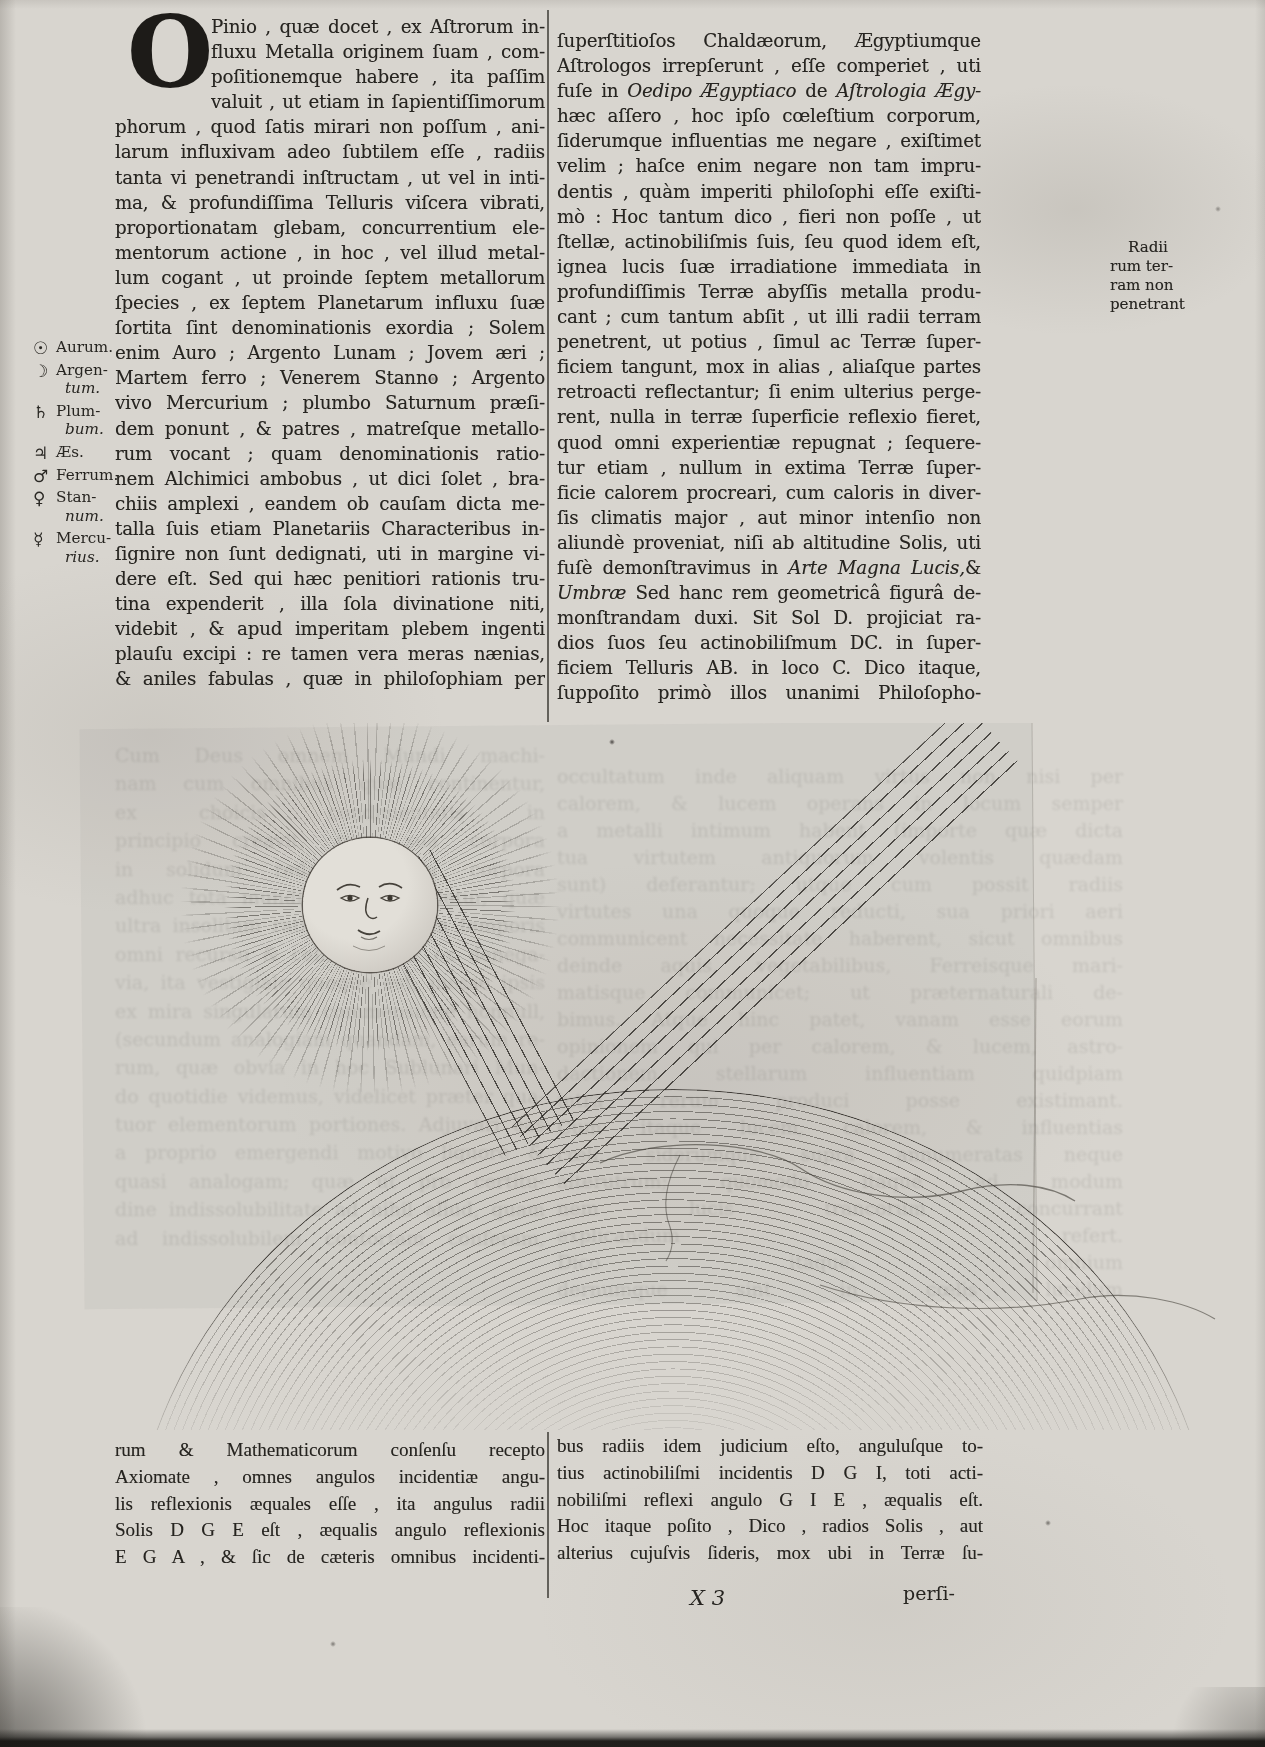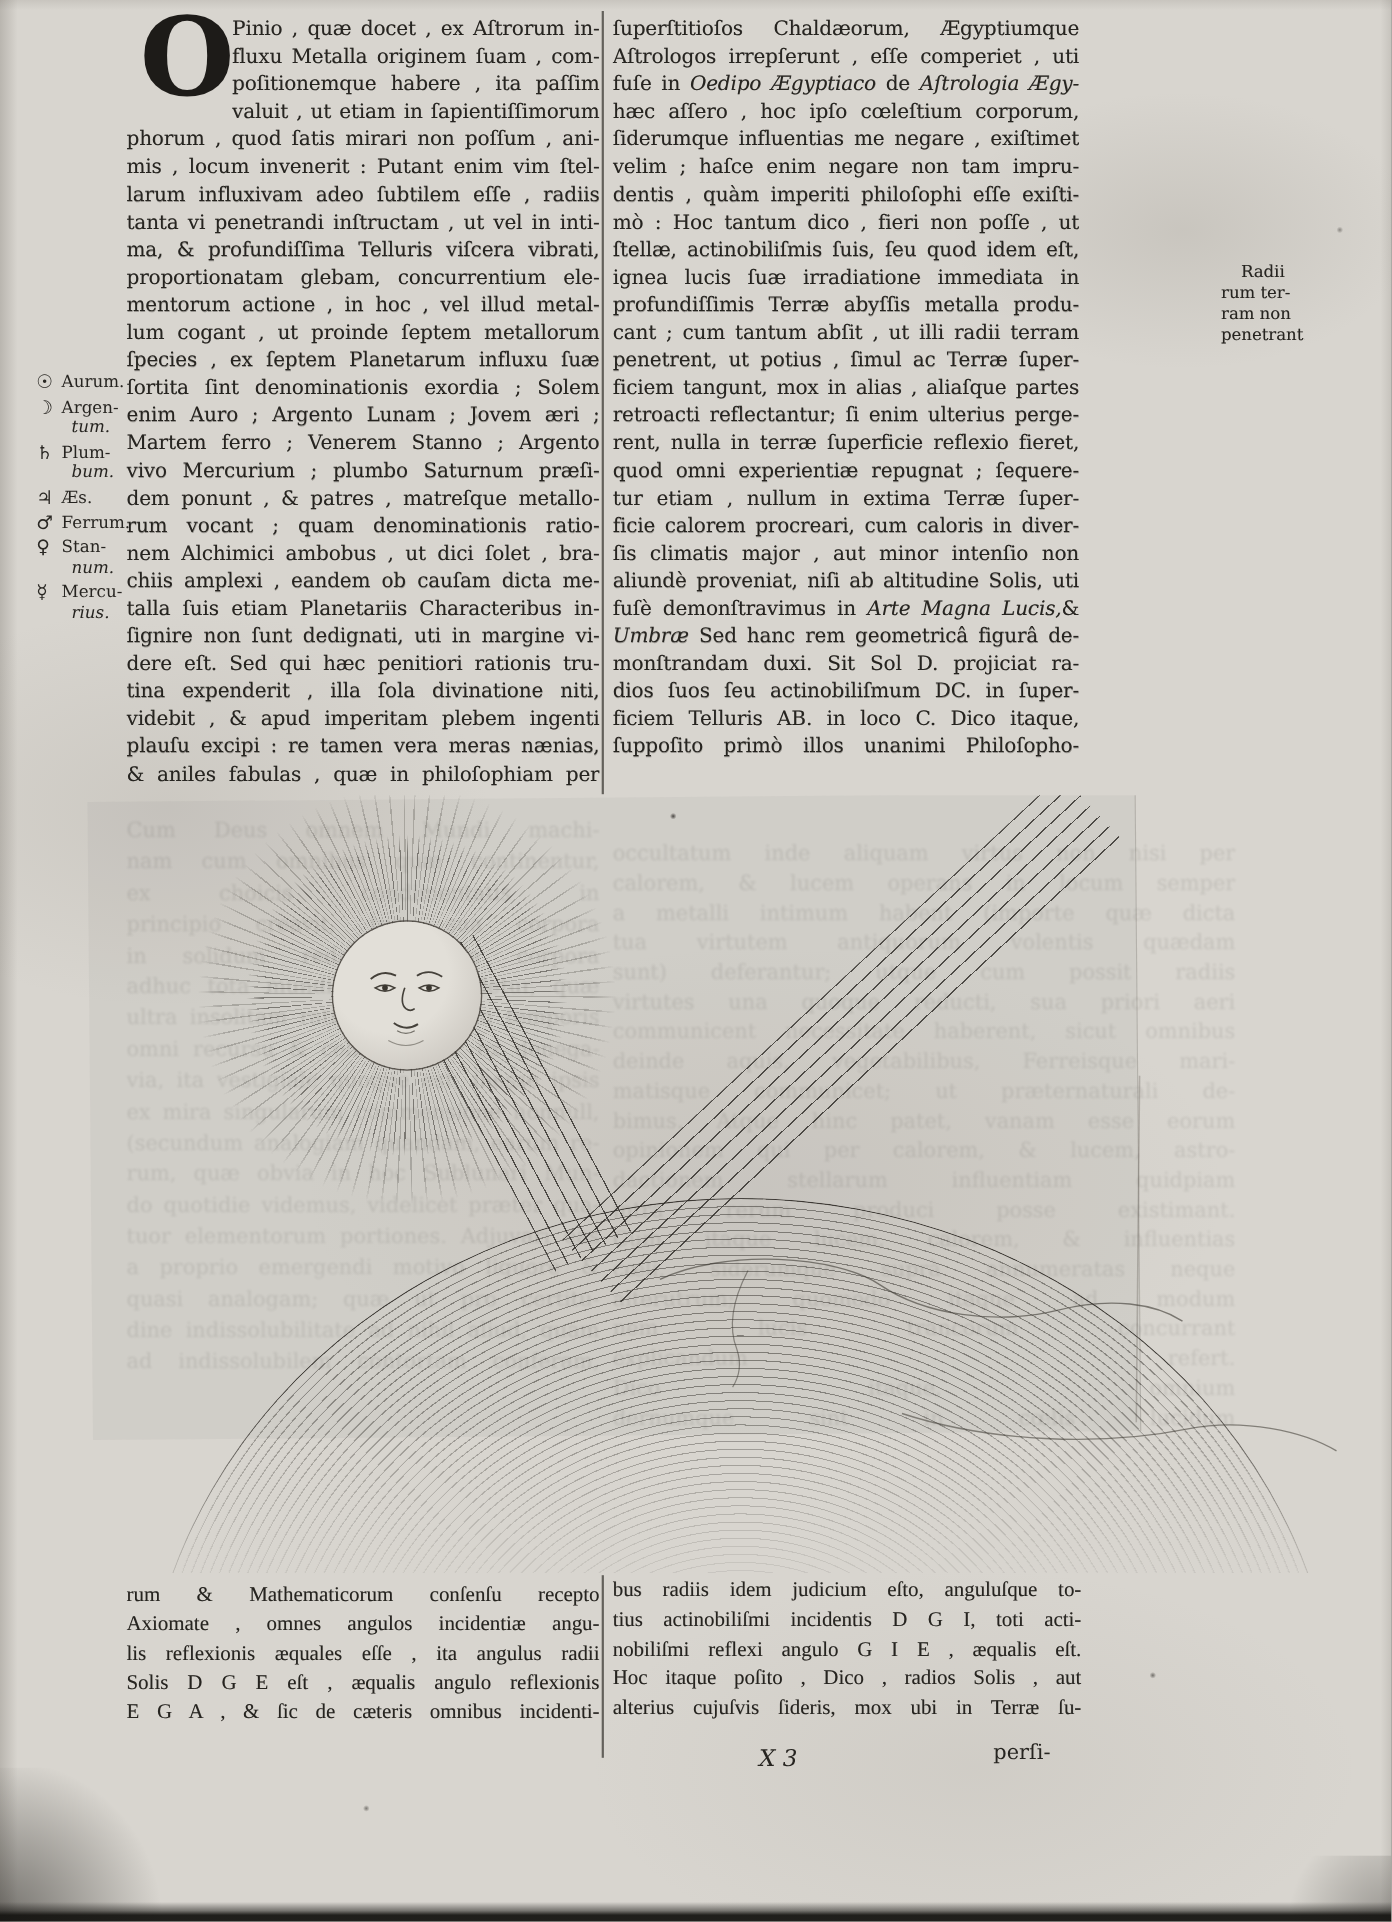--- a/index.html
+++ b/index.html
@@ -22,21 +22,21 @@
       linear-gradient(to left, rgba(105,100,93,.16) 0, transparent 10px),
       linear-gradient(to bottom, rgba(105,100,93,.14) 0, transparent 9px);
   }
   .tline{
     height:25.1px; line-height:25.1px; overflow:hidden;
     text-align:justify; text-align-last:justify; word-spacing:1px;
     text-shadow:.25px .25px 0 rgba(36,33,28,.35);
   }
   .col{position:absolute; font-size:18.2px; letter-spacing:-0.15px;}
   .left-col{left:115px; top:14px; width:430px;}
-  .right-col{left:557px; top:14px; width:424px;}
+  .right-col{left:557px; top:28px; width:424px;}
   .dropcap{
     float:left; width:96px; height:76px; font-size:99px; line-height:76px;
     font-weight:bold; text-indent:12px; color:#1d1b18;
   }
   .divider{position:absolute; width:1.6px; background:rgba(60,57,52,.75);}
   .divider.top{left:547px; top:10px; height:712px;}
   .divider.bottom{left:547px; top:1432px; height:166px;}
   .margin-left-notes{position:absolute; left:33px; top:338px; width:82px; font-size:15.2px;}
   .mnote{position:relative; margin-bottom:4px;}
   .msym{position:absolute; left:0; top:0; font-size:17px; font-family:"DejaVu Sans","DejaVu Serif",sans-serif; color:#2a2824;}
@@ -98,21 +98,20 @@
   <div class="divider top"></div>
   <div class="divider bottom"></div>
 
   <div class="col left-col">
     <span class="dropcap">O</span>
   <div class="tline"><span>Pinio , quæ docet , ex Aſtrorum in-</span></div>
       <div class="tline"><span>fluxu Metalla originem ſuam , com-</span></div>
       <div class="tline"><span>poſitionemque habere , ita paſſim in-</span></div>
       <div class="tline"><span>valuit , ut etiam in ſapientiſſimorum philoſo-</span></div>
       <div class="tline"><span>phorum , quod ſatis mirari non poſſum , ani-</span></div>
-      <div class="tline"><span>mis , locum invenerit : Putant enim vim ſtel-</span></div>
       <div class="tline"><span>larum influxivam adeo ſubtilem eſſe , radiis</span></div>
       <div class="tline"><span>tanta vi penetrandi inſtructam , ut vel in inti-</span></div>
       <div class="tline"><span>ma, &amp; profundiſſima Telluris viſcera vibrati,</span></div>
       <div class="tline"><span>proportionatam glebam, concurrentium ele-</span></div>
       <div class="tline"><span>mentorum actione , in hoc , vel illud metal-</span></div>
       <div class="tline"><span>lum cogant , ut proinde ſeptem metallorum</span></div>
       <div class="tline"><span>ſpecies , ex ſeptem Planetarum influxu ſuæ</span></div>
       <div class="tline"><span>ſortita ſint denominationis exordia ; Solem</span></div>
       <div class="tline"><span>enim Auro ; Argento Lunam ; Jovem æri ;</span></div>
       <div class="tline"><span>Martem ferro ; Venerem Stanno ; Argento</span></div>

